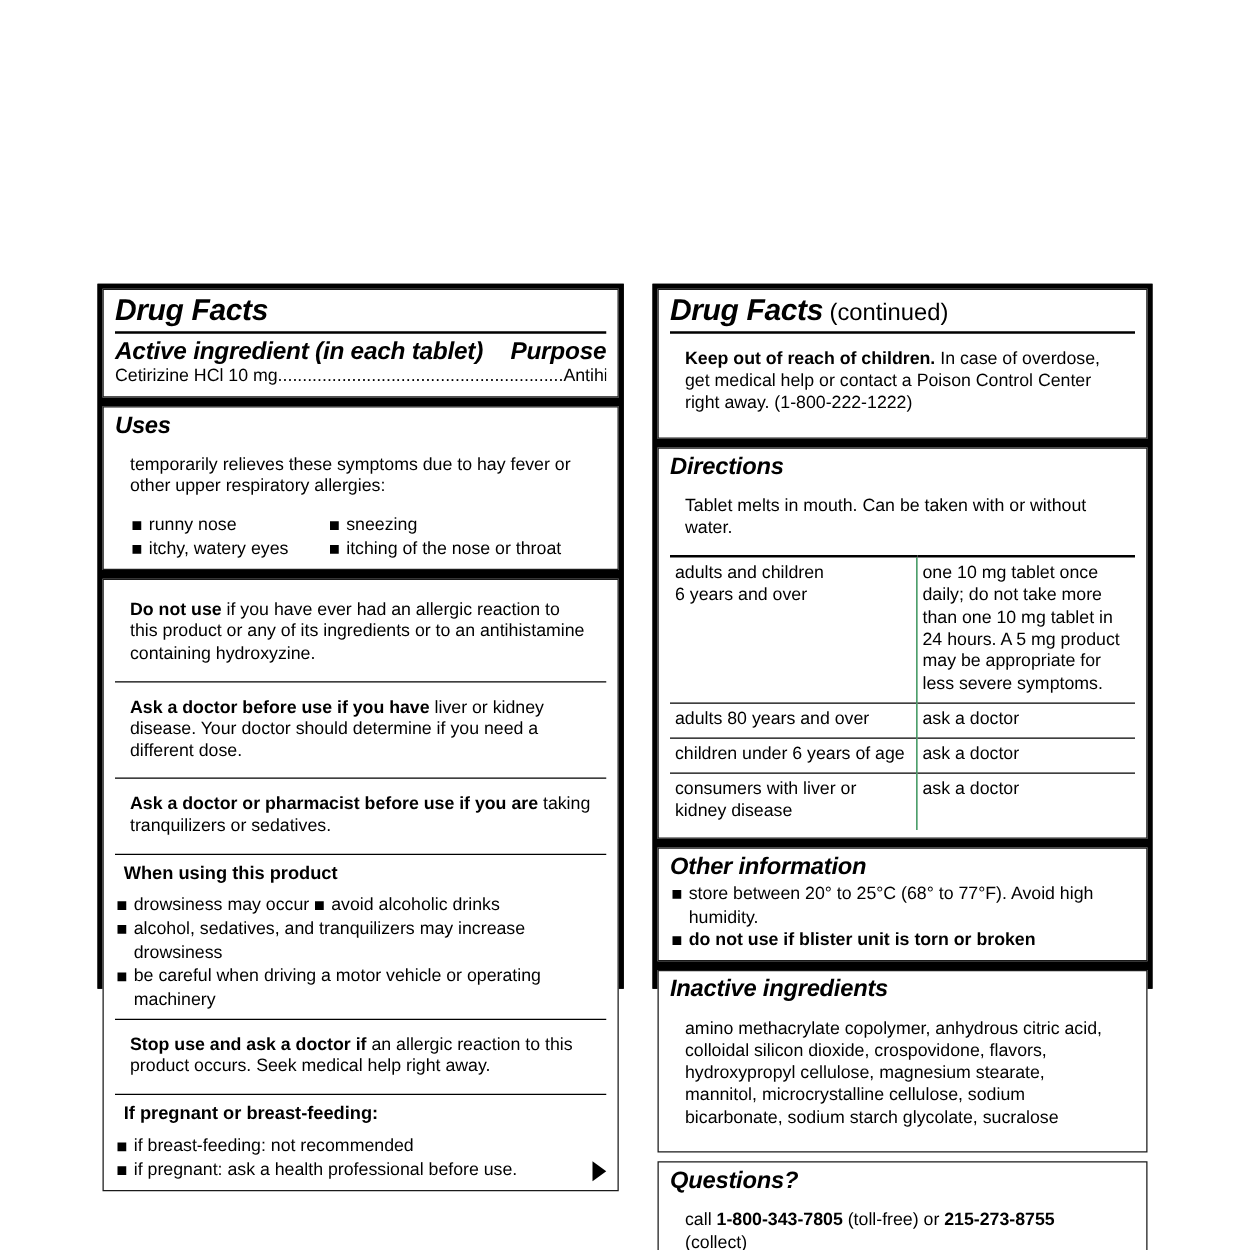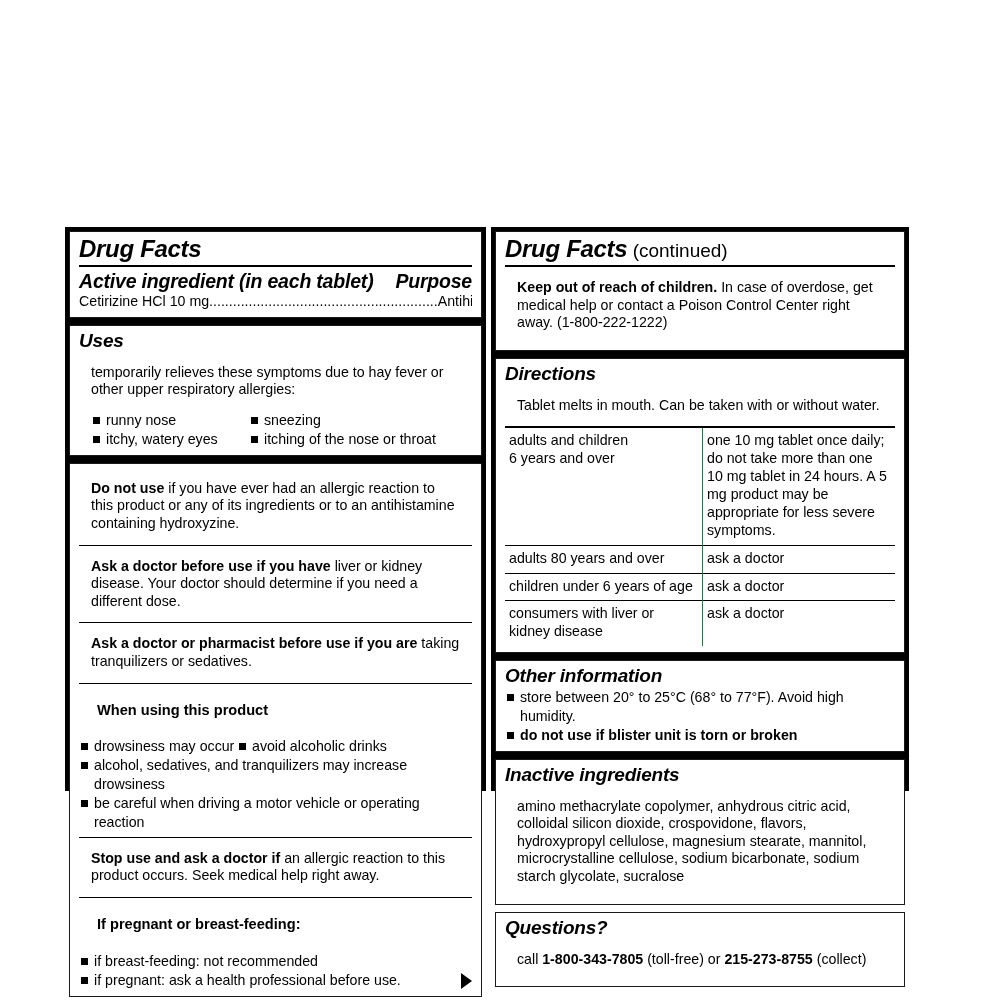--- a/index.html
+++ b/index.html
@@ -11,26 +11,26 @@
     width: 1000px;
     height: 1000px;
     font-family: "Liberation Sans", sans-serif;
     color: #000000;
     -webkit-font-smoothing: antialiased;
   }
 
   
   #label-root {
     position: absolute;
-    left: 65px;
+    left: 78px;
     top: 227px;
     width: 844px;
     height: 564px;
     display: flex;
-    gap: 5px;
+    gap: 23px;
   }
 
   .column {
     display: flex;
     flex-direction: column;
     gap: 7px;
     background: #000000;
     border: 4px solid #000000;
     box-sizing: border-box;
   }
@@ -76,21 +76,21 @@
     font-style: italic;
     font-size: 19px;
     line-height: 1.1;
     letter-spacing: -0.2px;
     margin: 1px 0 1px 0;
   }
   .sub-head {
     font-weight: bold;
     font-size: 14.6px;
     line-height: 1.22;
-    margin: 18px;
+    margin: 7px;
   }
   .body-t {
     font-size: 14.2px;
     line-height: 1.24;
     margin: 12px;
   }
   .body-t b { font-weight: bold; }
 
   
   .ai-row {
@@ -222,21 +222,21 @@
       <div class="two-col-bullets">
         <ul class="bl c1">
           <li>drowsiness may occur</li>
         </ul>
         <ul class="bl c2">
           <li>avoid alcoholic drinks</li>
         </ul>
       </div>
       <ul class="bl">
         <li>alcohol, sedatives, and tranquilizers may increase drowsiness</li>
-        <li>be careful when driving a motor vehicle or operating reaction</li>
+        <li>be careful when driving a motor vehicle or operating machinery</li>
       </ul>
 
       <div class="rule-thin"></div>
 
       <div class="body-t"><b>Stop use and ask a doctor if</b><span> an allergic reaction to this product occurs. Seek medical help right away.</span></div>
 
       <div class="rule-thin"></div>
 
       <div class="sub-head">If pregnant or breast-feeding:</div>
       <ul class="bl">

